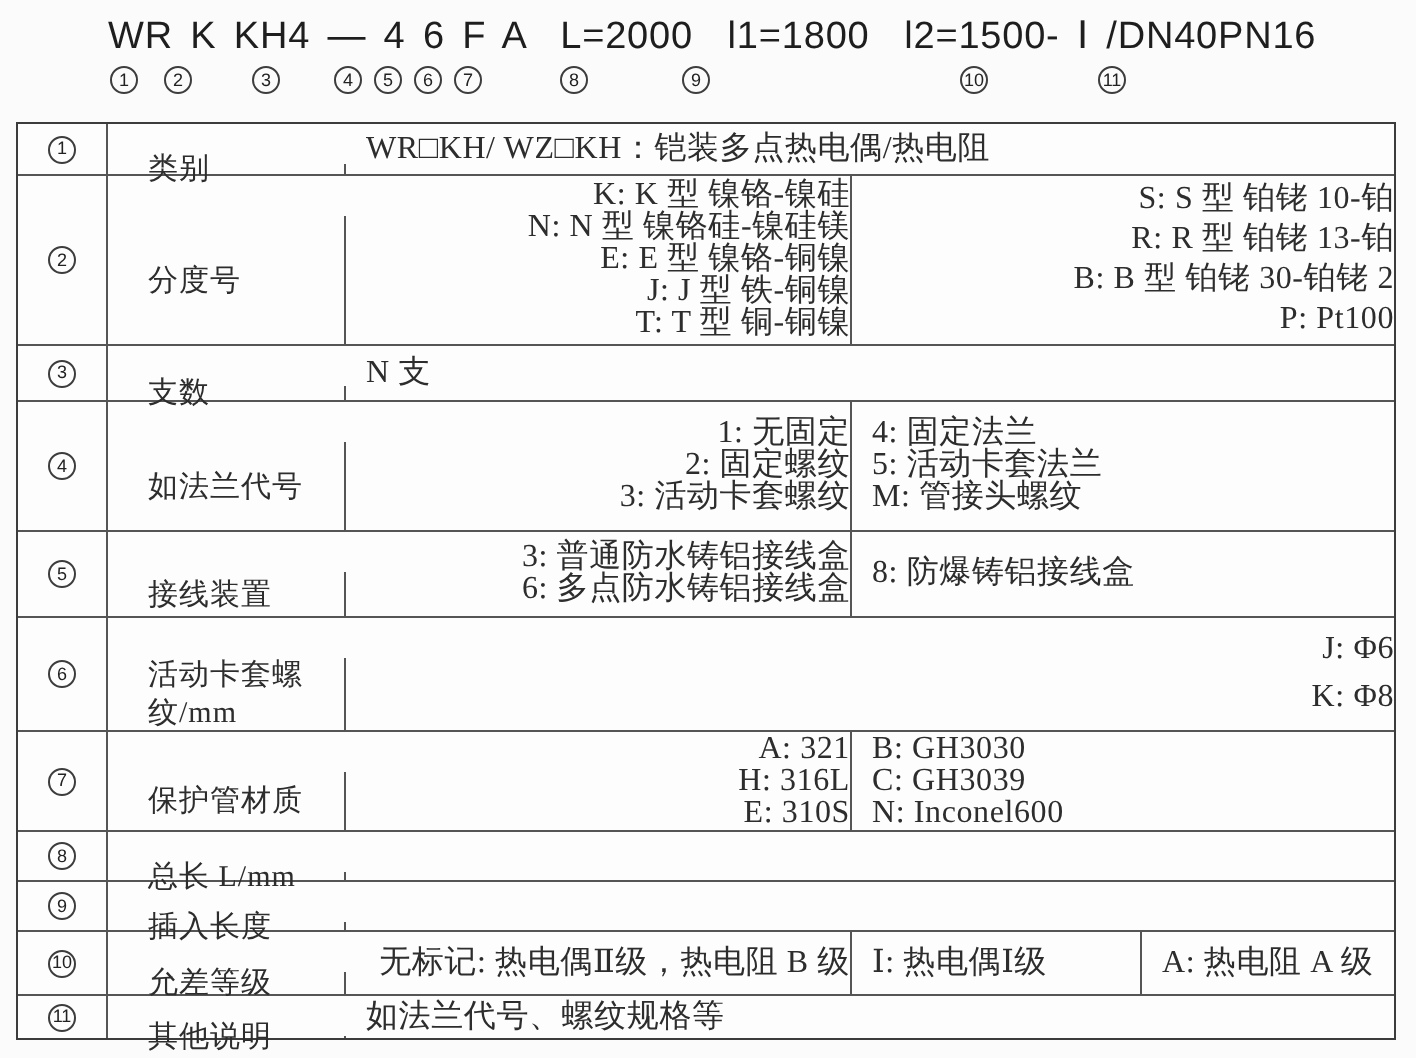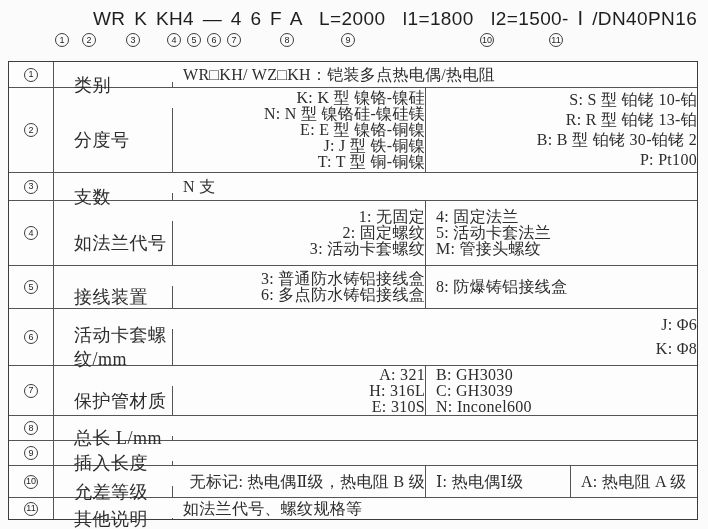--- a/index.html
+++ b/index.html
@@ -13,21 +13,20 @@
   }
   .page{position:absolute;inset:0;}
 
   
   .title{
     position:absolute;left:54px;top:7px;
     font-family:"Liberation Sans","DejaVu Sans",sans-serif;
     font-size:19px;font-weight:500;color:#1e1e1e;
     letter-spacing:0.4px;word-spacing:3px;
     white-space:pre;
-    margin-left:39px;
   }
   .markers{position:absolute;left:0;top:33px;width:708px;height:17px;}
   .circ{
     display:inline-flex;align-items:center;justify-content:center;
     width:14px;height:14px;border:1px solid #3d3d3d;border-radius:50%;
     font-family:"Liberation Sans","DejaVu Sans",sans-serif;
     font-size:9px;line-height:1;color:#222;
     box-sizing:border-box;background:transparent;
   }
   .markers .circ{position:absolute;transform:translateX(-50%);}
@@ -55,21 +54,21 @@
   .r1{height:26px;} .r2{height:85px;} .r3{height:28px;} .r4{height:65px;}
   .r5{height:43px;} .r6{height:57px;} .r7{height:50px;} .r8{height:25px;}
   .r9{height:25px;} .r10{height:32px;} .r11{height:21px;}
   .td{border-right:1px solid #555;box-sizing:border-box;}
   .td:last-child{border-right:none;}
   .td.no{width:45px;display:flex;align-items:center;justify-content:center;flex:0 0 auto;}
   .td.label{
     width:119px;flex:0 0 auto;
     display:flex;align-items:center;
     padding-left:20px;
-    font-size:18px;letter-spacing:0.5px;margin-top:20px;
+    font-size:15px;letter-spacing:0.5px;margin-top:20px;
   }
   .td.data{
     display:flex;flex-direction:column;justify-content:center;
     padding-left:10px;flex:1 1 auto;
     font-size:16px;
   }
   .td.data.w1{width:253px;flex:0 0 auto;text-align:right;}
   .td.data.w2{width:145px;flex:0 0 auto;}
   .td.data.spread{justify-content:space-evenly;text-align:right;}
   .line{line-height:16px;white-space:pre;letter-spacing:0.3px;}

